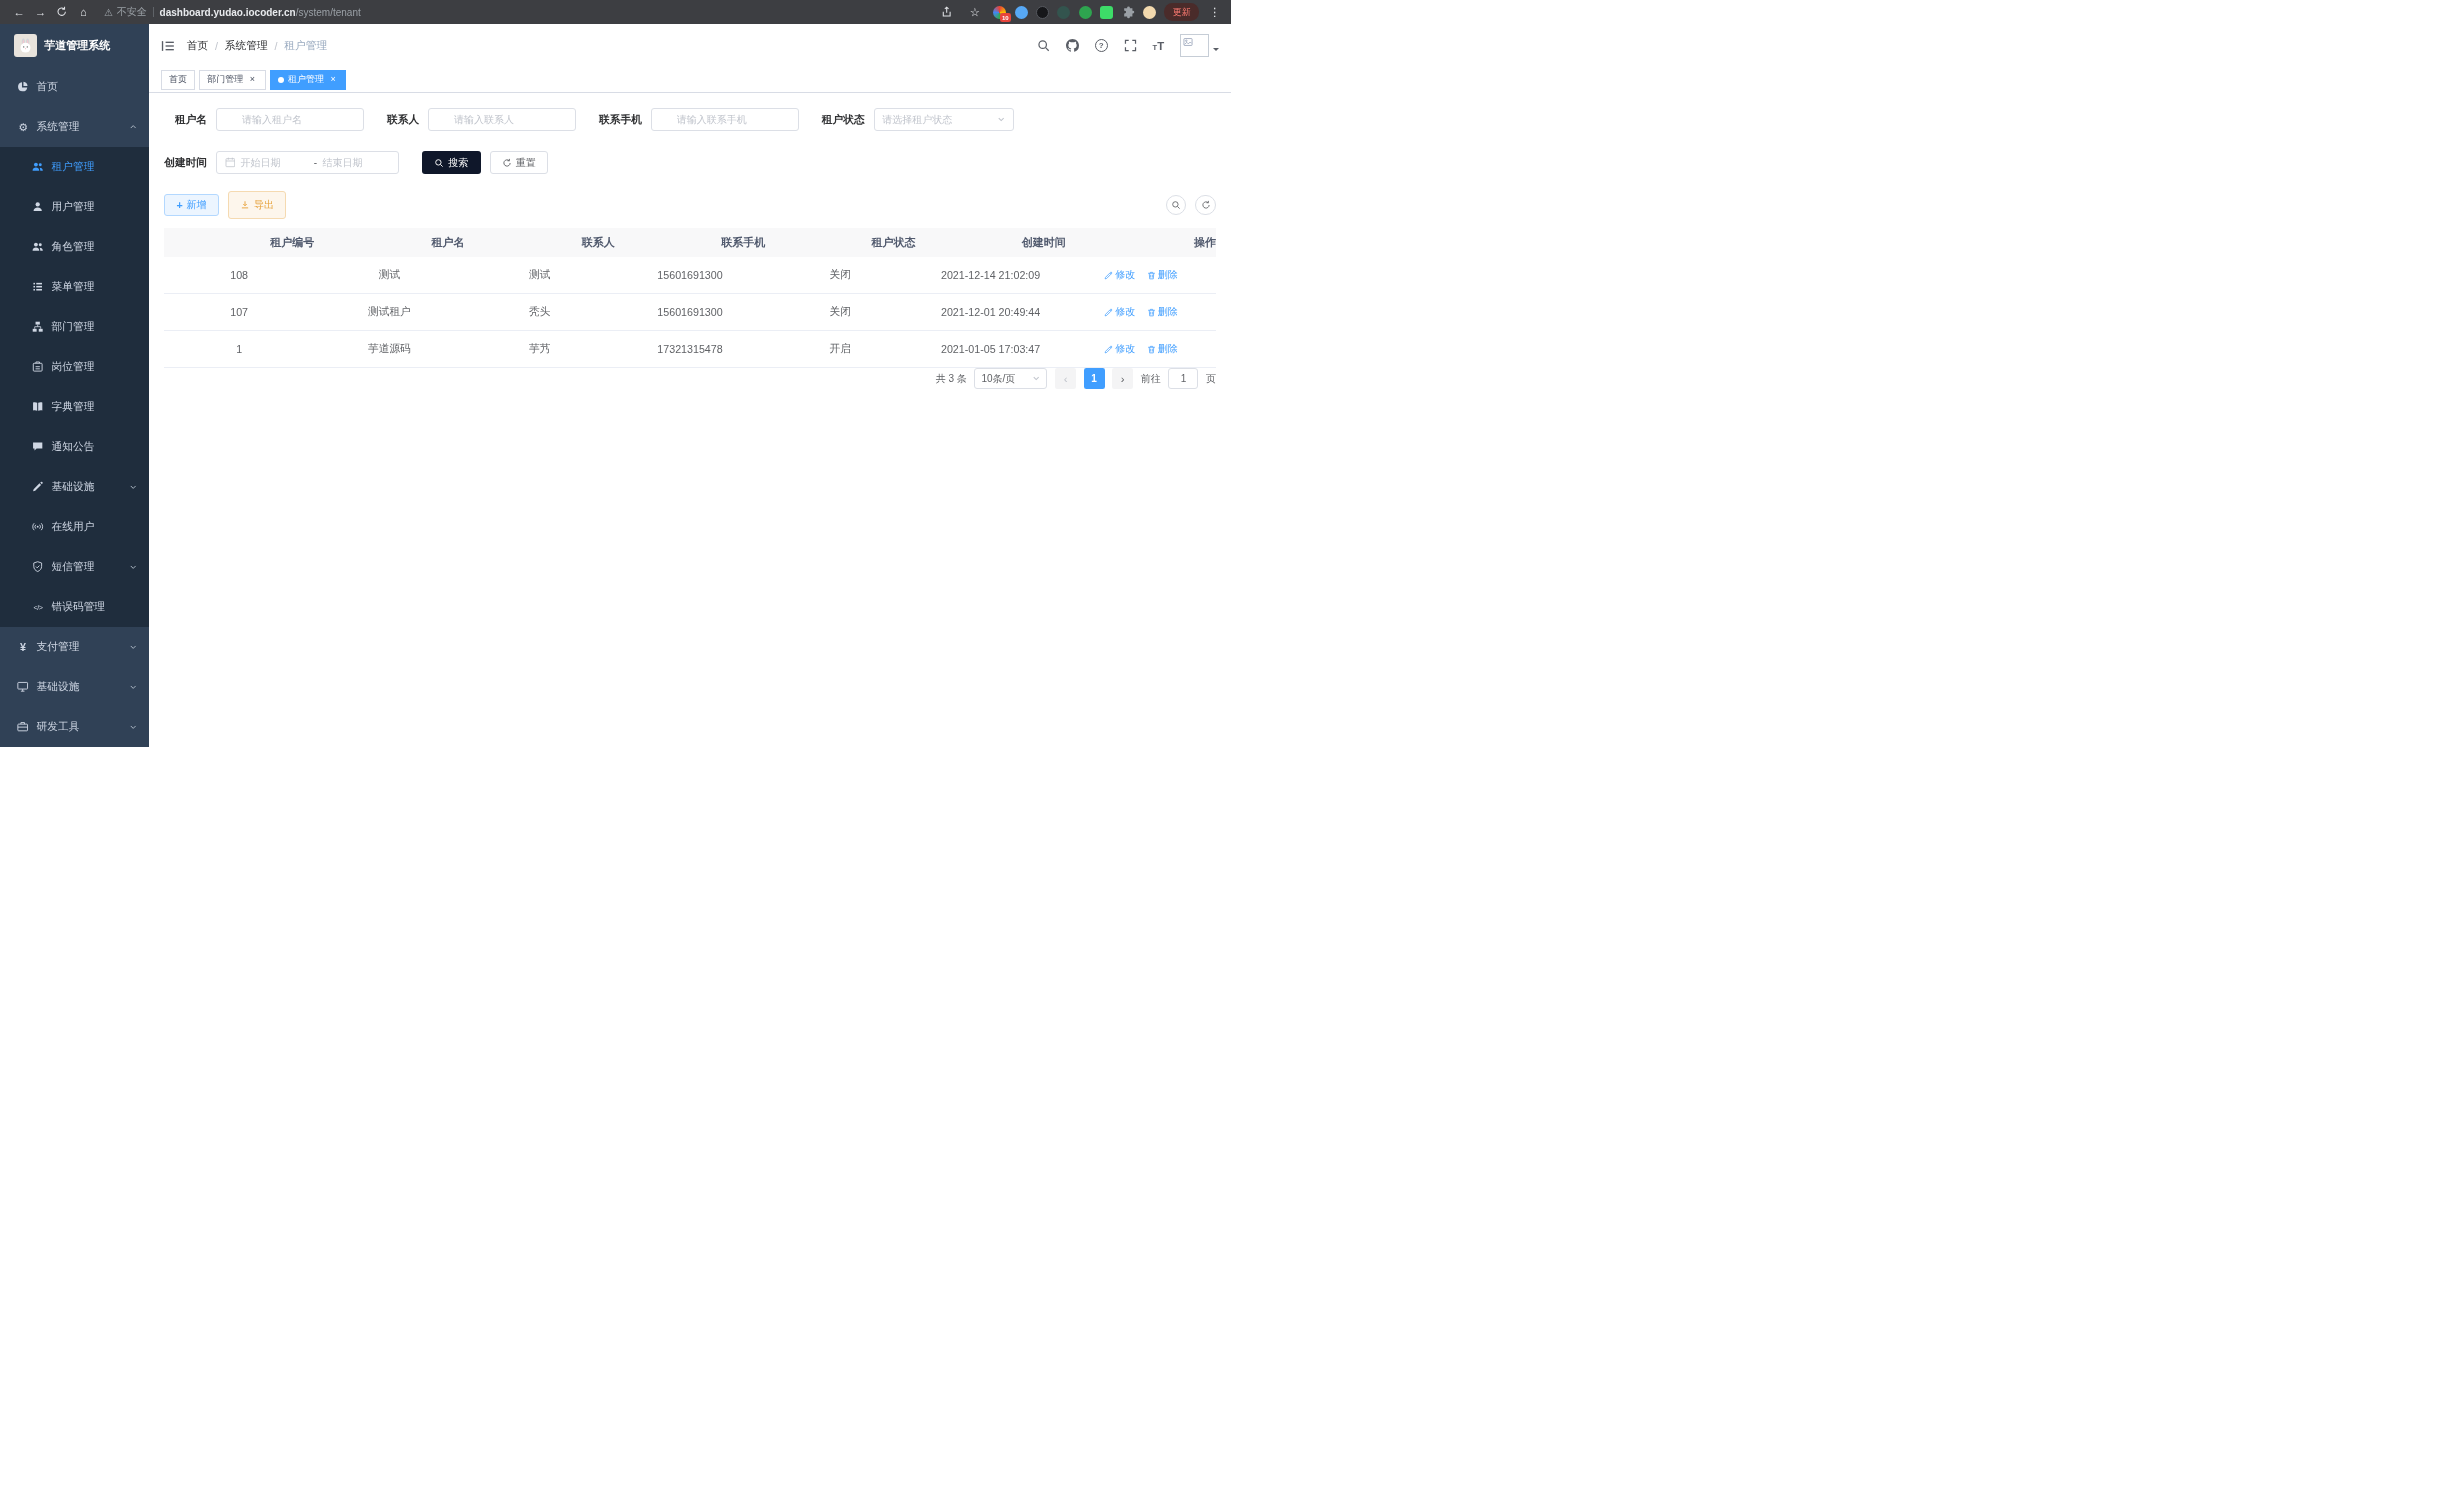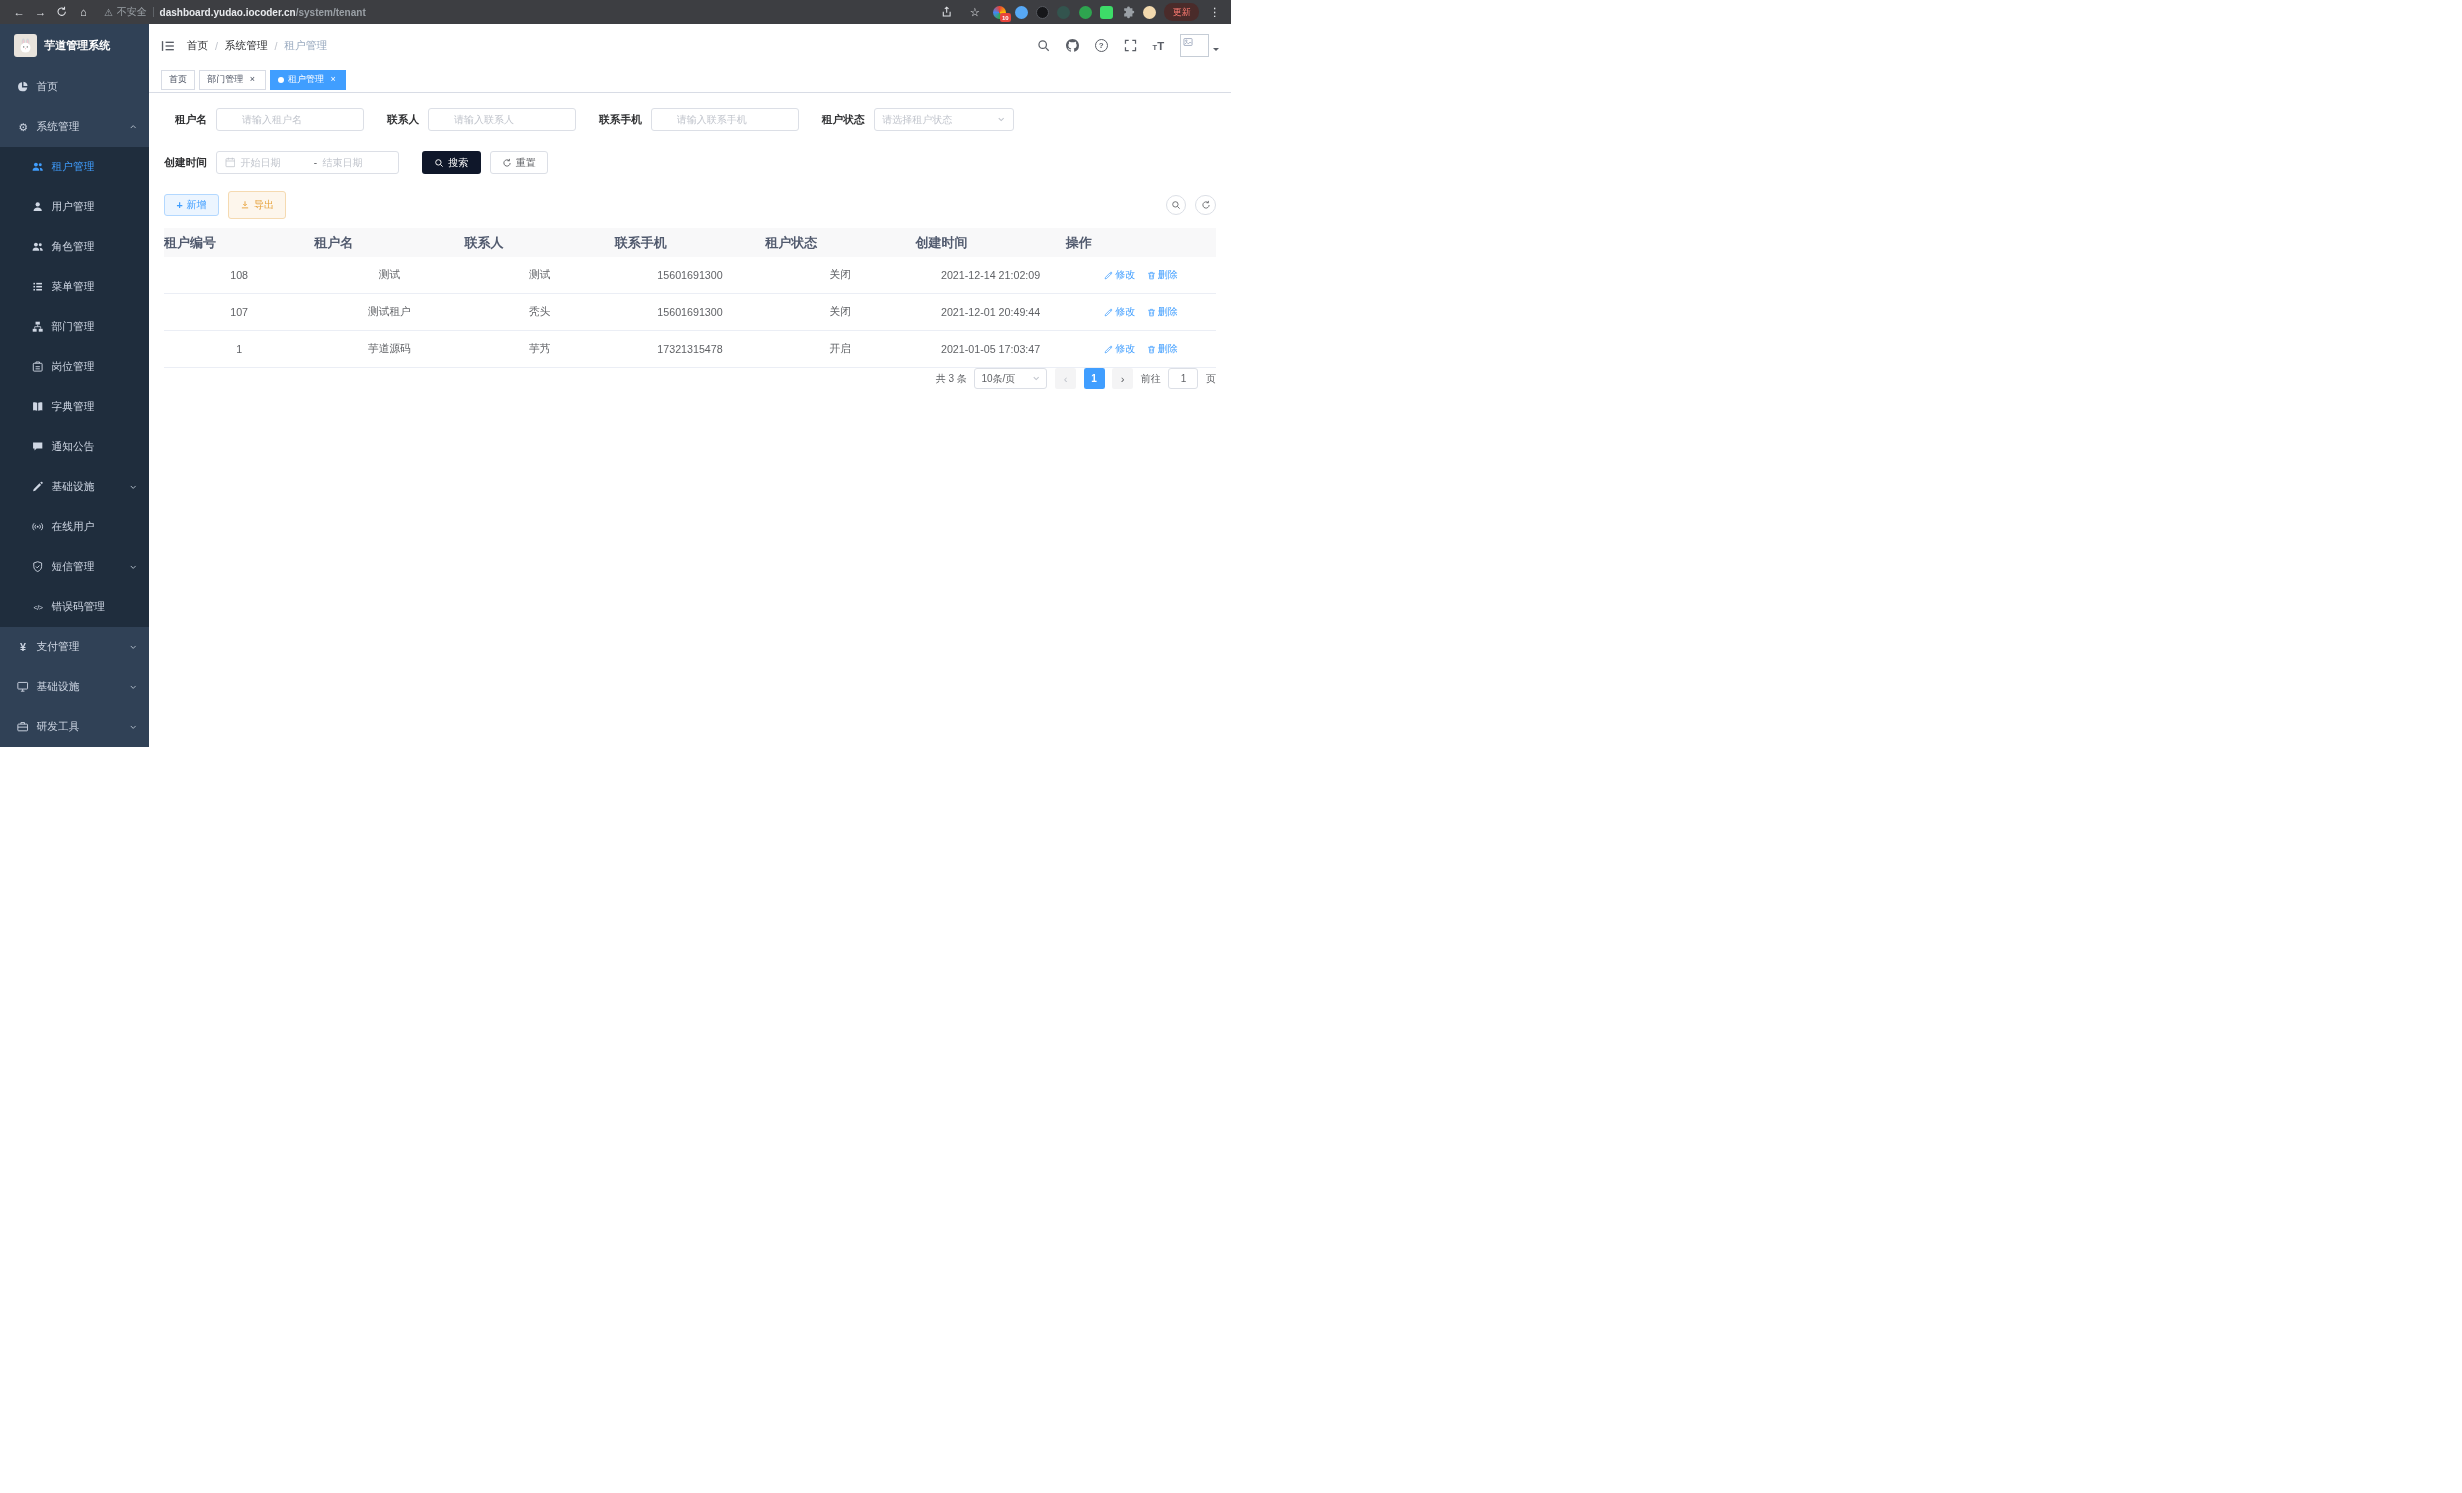--- a/index.html
+++ b/index.html
@@ -8,21 +8,21 @@
   svg{display:block}
 
   
   .browser{height:24px;background:#3d3e42;display:flex;align-items:center;padding:0 9px;color:#e8eaed;gap:1.5px}
   .bicon{width:20px;height:18px;display:flex;align-items:center;justify-content:center;font-size:11.4px;color:#dfe1e5;cursor:pointer}
   .bicon svg{width:11.4px;height:11.4px;fill:none;stroke:#dfe1e5;stroke-width:1.5}
   .addr{flex:1;display:flex;align-items:center;gap:6px;margin:0 9px;font-size:10px;cursor:text}
   .warn{color:#9aa0a6;display:flex;align-items:center;gap:3.8px}
   .addr-div{width:0.8px;height:10.7px;background:#5f6368}
   .url{color:#e8eaed;font-weight:700}
-  .url .path{color:#9aa0a6;font-weight:700}
+  .url .path{color:#9aa0a6;font-weight:400}
   .bright{display:flex;align-items:center;gap:8.4px}
   .ext{width:13px;height:13px;border-radius:50%;position:relative;cursor:pointer;flex-shrink:0}
   .e1{background:conic-gradient(#ea4335,#fbbc04,#34a853,#4285f4,#ea4335)}
   .e2{background:#57a8f5}
   .e3{background:#16171a;border:1.9px solid #55585e}
   .e4{background:#33544e}
   .e5{background:#2ea44f}
   .e6{background:#3ddc68;border-radius:3px}
   .e7{background:transparent}
   .e7 svg{width:13px;height:13px;fill:#9aa0a6}
@@ -107,21 +107,21 @@
   .mlb{margin-left:9px}
   .plus{font-size:10.7px;font-weight:700;line-height:1}
   .toolbar{display:flex;align-items:center;margin-bottom:9px}
   .tb-right{margin-left:auto;display:flex;gap:9px}
   .circ{width:20.6px;height:20.6px;border-radius:50%;border:0.8px solid #dcdfe6;background:#fff;display:flex;align-items:center;justify-content:center;cursor:pointer}
   .circ svg{width:10px;height:10px;fill:none;stroke:#606266;stroke-width:1.4}
 
   
   .thead,.trow{display:grid;grid-template-columns:repeat(7,1fr)}
   .thead{background:#f8f8f9;height:29px;align-items:center}
-  .th{text-align:left;font-weight:700;color:#515a6e;font-size:13px}
+  .th{text-align:right;font-weight:700;color:#515a6e;font-size:11px}
   .trow{height:37px;align-items:center;border-bottom:0.8px solid #ebeef5}
   .td{text-align:center;color:#606266;font-size:10.7px}
   .ops{display:flex;justify-content:center;gap:11.4px}
   .op{color:#409eff;font-size:10px;display:inline-flex;align-items:center;gap:2.3px;cursor:pointer}
   .op svg{width:9px;height:9px;fill:none;stroke:#409eff;stroke-width:1.3}
 
   
   .pagination{display:flex;align-items:center;justify-content:flex-end;color:#606266;font-size:10px;gap:7.6px}
   .psize{width:73px;height:21px;border:0.8px solid #dcdfe6;border-radius:3px;display:flex;align-items:center;justify-content:space-between;padding:0 6px;cursor:pointer;background:#fff}
   .pbtn{width:21px;height:21px;background:#f4f4f5;border-radius:2.3px;display:flex;align-items:center;justify-content:center;font-size:11.4px;cursor:pointer;color:#c0c4cc}

